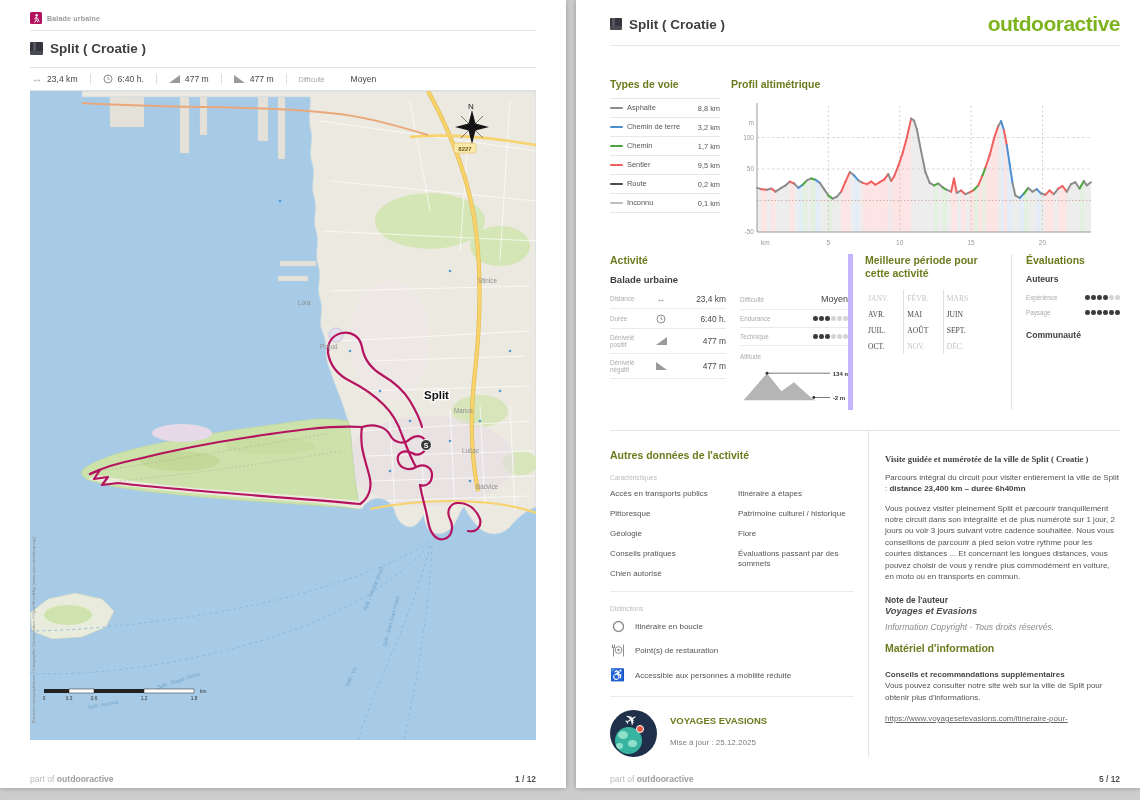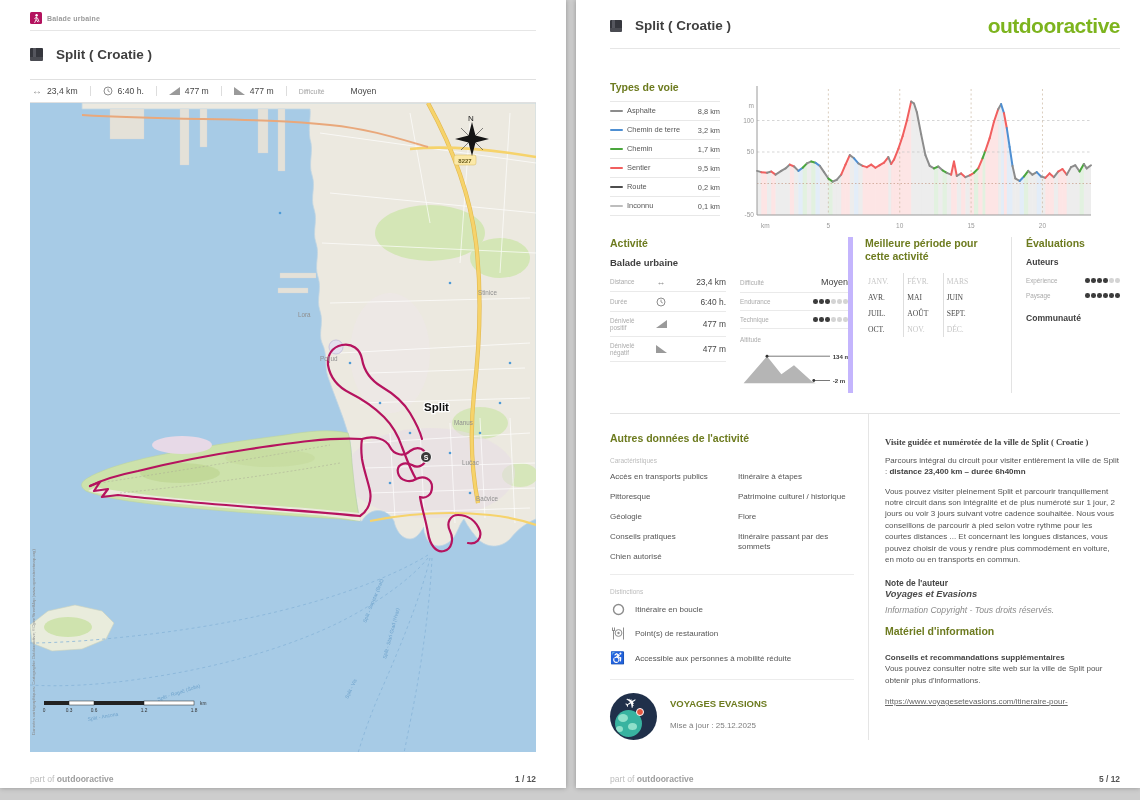--- a/index.html
+++ b/index.html
@@ -9,21 +9,21 @@
   #pageR{left:576px;width:564px;}
 
   
   .lp-head{margin:12px 30px 0 30px;}
   .cat-row{display:flex;align-items:center;gap:5px;padding-bottom:6px;border-bottom:1px solid #e6e6e6;}
   .cat-icon{width:12px;height:12px;background:#b3125e;border-radius:1.5px;flex:none;display:flex;align-items:center;justify-content:center;}
   .cat-label{font-size:7px;font-weight:bold;color:#9a9a9a;letter-spacing:.2px;}
   .title-row{display:flex;align-items:center;gap:7px;margin:10px 0 11px 0;}
   .thumb{width:13px;height:13px;background:#35363d;border-radius:1px;flex:none;
          background-image:linear-gradient(0deg,#4a4b52 0 30%,transparent 30%),linear-gradient(90deg,transparent 0 20%,#55565e 20% 45%,transparent 45%);}
-  .doc-title{font-size:13.5px;font-weight:bold;color:#3f3f3f;margin:6px;}
+  .doc-title{font-size:13.5px;font-weight:bold;color:#3f3f3f;margin:0;}
   .stats{display:flex;align-items:center;border-top:1px solid #e0e0e0;border-bottom:1px solid #e0e0e0;padding:6px 0;}
   .stat{display:flex;align-items:center;gap:5px;padding:0 12px;border-right:1px solid #ddd;font-size:8.6px;color:#474747;}
   .stat:first-child{padding-left:2px;}
   .stat:last-child{border-right:none;}
   .stat .sicon{color:#8d8d8d;font-size:10px;line-height:0;display:inline-flex;}
   .stat-diff{gap:26px;}
   .stat-diff .dlabel{font-size:6.8px;color:#a6a6a6;}
   .mapwrap{margin:0 30px;width:506px;height:649px;position:relative;background:#a7cbe6;}
   .mapwrap svg{display:block;}
   .pfoot{position:absolute;left:30px;right:30px;bottom:4px;display:flex;justify-content:space-between;align-items:center;}
@@ -379,20 +379,21 @@
               <span class="wt-val">0,2 km</span>
             </div>
             <div class="wt-row">
               <span class="wt-swatch" style="background: rgb(189, 189, 189);"></span>
               <span class="wt-label">Inconnu</span>
               <span class="wt-val">0,1 km</span>
             </div>
           </div>
       </div>
       <div class="chart-col">
+        <h2 class="sec-h">Profil altimétrique</h2>
         <svg id="elev-chart" width="366" height="152" viewBox="0 0 366 152">
             <polygon points="26,89.9 30.28205128205128,91.16000000000001 30.28205128205128,134 26,134" fill="#8c8c8c" opacity="0.16"></polygon>
             <polygon points="30.28205128205128,91.16000000000001 35.99145299145299,91.79 35.99145299145299,134 30.28205128205128,134" fill="#f15f5f" opacity="0.16"></polygon>
             <polygon points="35.99145299145299,91.79 40.27350427350427,90.53 40.27350427350427,134 35.99145299145299,134" fill="#8c8c8c" opacity="0.16"></polygon>
             <polygon points="40.27350427350427,90.53 44.55555555555556,93.68 44.55555555555556,134 40.27350427350427,134" fill="#f15f5f" opacity="0.16"></polygon>
             <polygon points="44.55555555555556,93.68 50.26495726495727,89.9 50.26495726495727,134 44.55555555555556,134" fill="#8c8c8c" opacity="0.16"></polygon>
             <polygon points="50.26495726495727,89.9 54.547008547008545,87.38 54.547008547008545,134 50.26495726495727,134" fill="#8c8c8c" opacity="0.16"></polygon>
             <polygon points="54.547008547008545,87.38 58.82905982905983,83.6 58.82905982905983,134 54.547008547008545,134" fill="#8c8c8c" opacity="0.16"></polygon>
             <polygon points="58.82905982905983,83.6 63.111111111111114,85.49 63.111111111111114,134 58.82905982905983,134" fill="#f15f5f" opacity="0.16"></polygon>
             <polygon points="63.111111111111114,85.49 67.39316239316238,89.9 67.39316239316238,134 63.111111111111114,134" fill="#8c8c8c" opacity="0.16"></polygon>
@@ -712,21 +713,21 @@
               <div class="char-item">Accès en transports publics</div>
               <div class="char-item">Pittoresque</div>
               <div class="char-item">Géologie</div>
               <div class="char-item">Conseils pratiques</div>
               <div class="char-item">Chien autorisé</div>
             </div>
           <div class="cc" id="chars2">
               <div class="char-item">Itinéraire à étapes</div>
               <div class="char-item">Patrimoine culturel / historique</div>
               <div class="char-item">Flore</div>
-              <div class="char-item">Itinéraire passant par des sommets</div>
+              <div class="char-item">Évaluations passant par des sommets</div>
             </div>
         </div>
         <hr class="thin">
         <div class="sub-label">Distinctions</div>
         <div class="drow">
           <span class="dicn">
               <svg width="13" height="13" viewBox="0 0 13 13">
                 <circle cx="6.5" cy="6.5" r="5" fill="none" stroke="#8d8d8d" stroke-width="1.4"></circle>
               </svg>
             </span>

